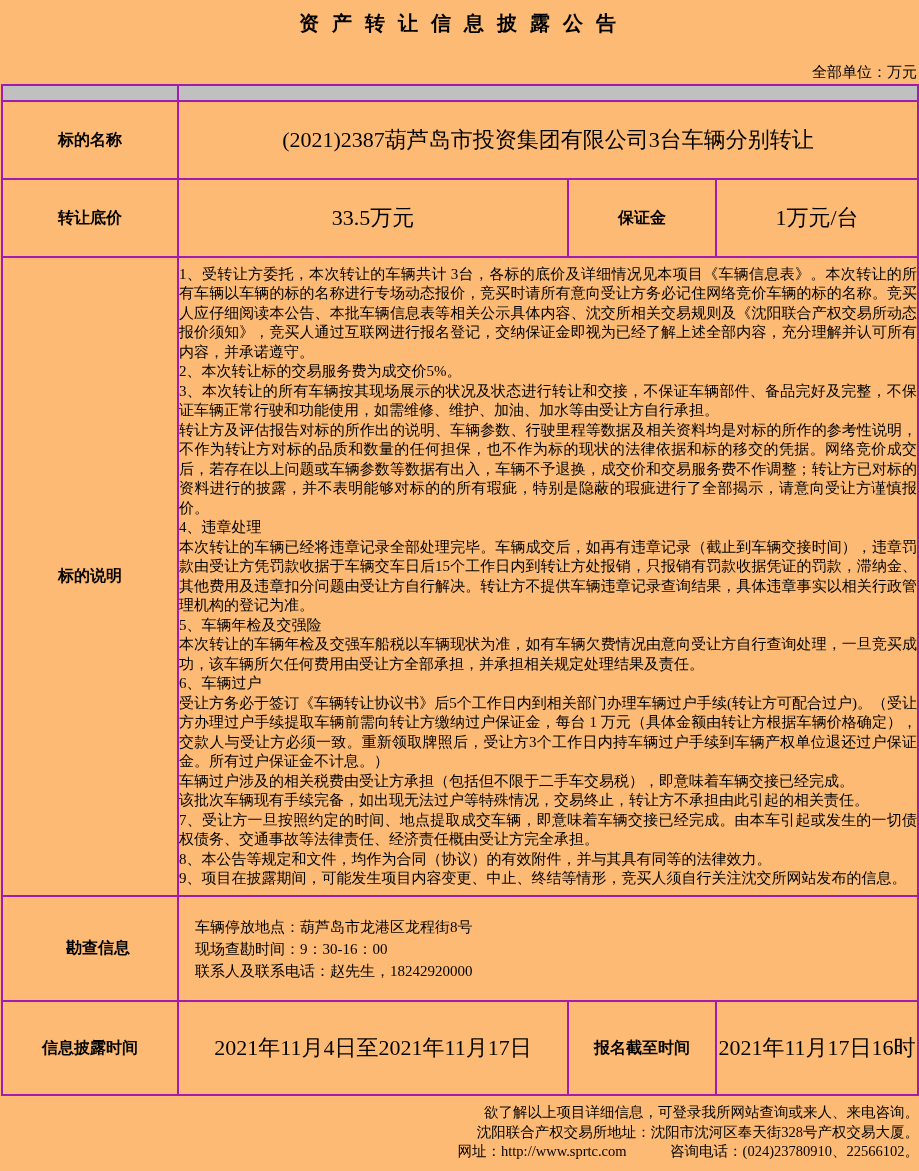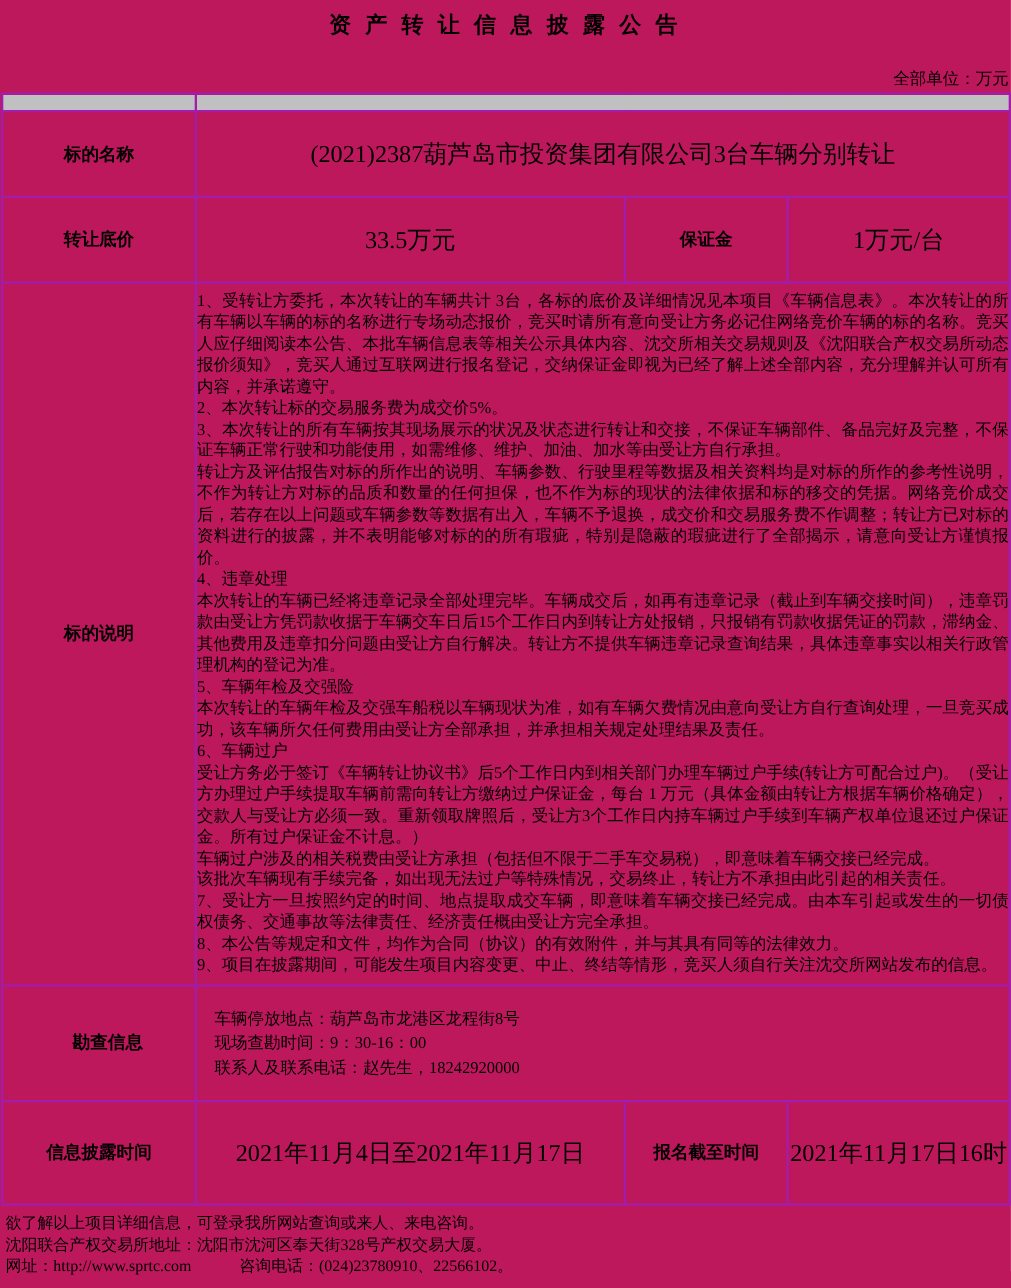--- a/index.html
+++ b/index.html
@@ -6,21 +6,21 @@
     margin: 0;
     padding: 0;
     background: #ffffff;
     color: #000000;
     font-family: "Liberation Serif", "DejaVu Serif", serif;
   }
   .page {
     position: relative;
     width: 919px;
     height: 1171px;
-    background: #be185d;
+    background: #fdba74;
     overflow: hidden;
   }
   .doc-title {
     padding-top: 8px;
     text-align: center;
     font-size: 20px;
     font-weight: bold;
     letter-spacing: 4px;
     line-height: 30px;
     white-space: pre-wrap;
@@ -82,20 +82,21 @@
   td.survey-cell {
     padding-left: 5px;
   }
   .survey-line {
     font-size: 15px;
     line-height: 22px;
     white-space: pre-wrap;
   }
   .doc-footer {
     margin: 7px 0 0 5px;
+    text-align: right;
   }
   .footer-line {
     font-size: 14.5px;
     line-height: 19.5px;
     white-space: pre-wrap;
   }
 </style>
 </head>
 <body>
 

